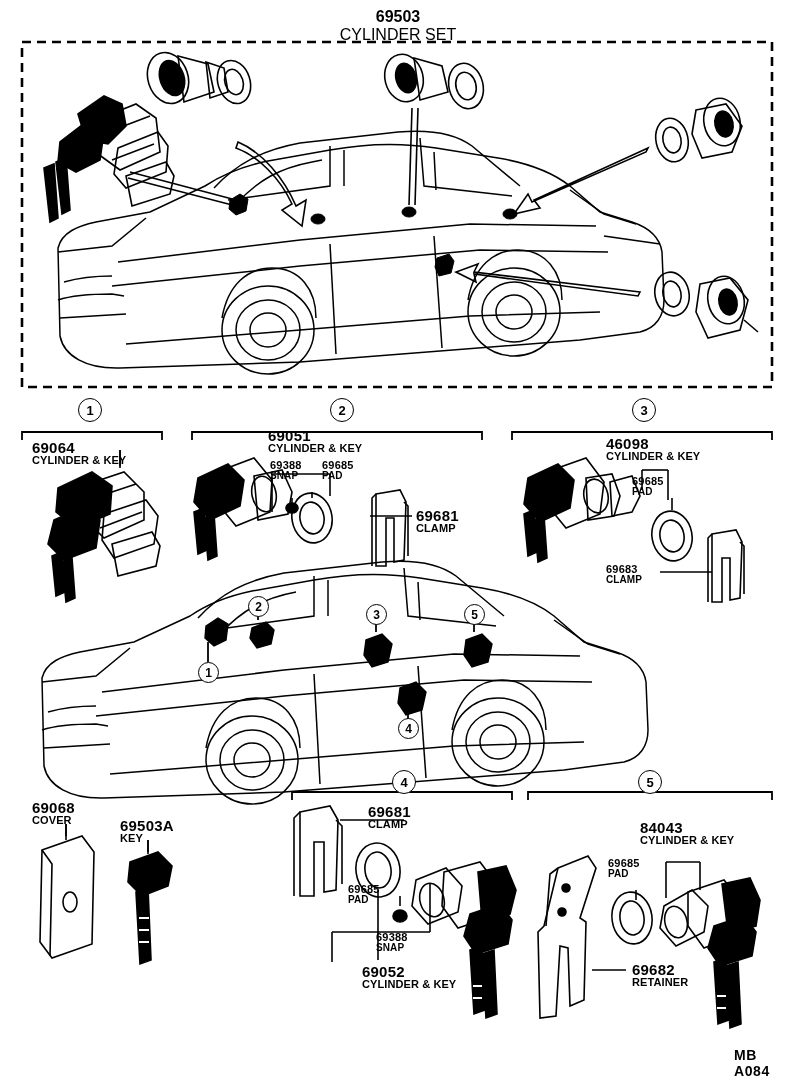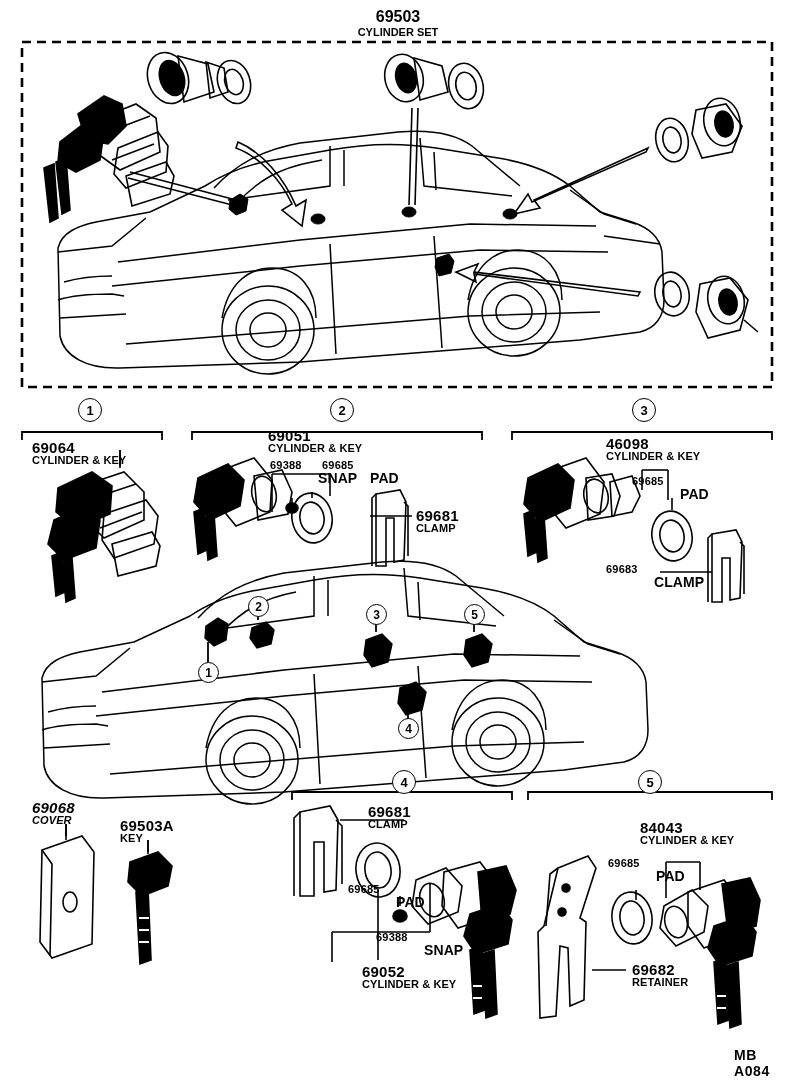--- a/index.html
+++ b/index.html
@@ -3,24 +3,24 @@
 <meta charset="utf-8">
 <style>
   html,body{margin:0;padding:0;background:#ffffff;}
   body{width:792px;height:1086px;position:relative;overflow:hidden;
        font-family:"Liberation Sans",sans-serif;color:#000;}
   .stage{position:absolute;left:0;top:0;width:690px;height:1086px;}
   .lbl{position:absolute;font-weight:bold;letter-spacing:.2px;line-height:1.02;white-space:nowrap;}
   .lbl .num{display:block;font-size:15px;font-weight:bold;}
   .lbl .desc{display:block;font-size:11px;font-weight:bold;letter-spacing:.1px;}
   .lbl.sm .num{font-size:11px;}
-  .lbl.sm .desc{font-size:14px;padding-left:48px;}
+  .lbl.sm .desc{font-size:10px;}
   .title{position:absolute;text-align:center;}
   .title .num{font-size:16px;font-weight:bold;display:block;}
-  .title .desc{font-size:11px;font-weight:bold;display:block;}
+  .title .desc{font-size:16px;font-weight:normal;display:block;}
   .callout{position:absolute;width:24px;height:24px;border:1.6px solid #000;border-radius:50%;
            display:flex;align-items:center;justify-content:center;font-size:13px;font-weight:bold;
            background:#fff;box-sizing:border-box;}
   .callout.small{width:21px;height:21px;font-size:12px;}
   .wm{position:absolute;font-size:14px;font-weight:bold;letter-spacing:.6px;}
   svg{position:absolute;left:0;top:0;overflow:visible;}
   .ln{stroke:#000;fill:none;}
 </style>
 </head>
 <body>
@@ -386,21 +386,21 @@
   </div>
   <div class="lbl sm" style="left:632px;top:476px;">
     <span class="num">69685</span>
     <span class="desc">PAD</span>
   </div>
   <div class="lbl sm" style="left:606px;top:564px;">
     <span class="num">69683</span>
     <span class="desc">CLAMP</span>
   </div>
 
-  <div class="lbl" style="left:32px;top:800px;font-style:italic;">
+  <div class="lbl" style="left:32px;top:800px;">
     <span class="num">69068</span>
     <span class="desc">COVER</span>
   </div>
   <div class="lbl" style="left:120px;top:818px;">
     <span class="num">69503A</span>
     <span class="desc">KEY</span>
   </div>
 
   <div class="lbl" style="left:368px;top:804px;">
     <span class="num">69681</span>

